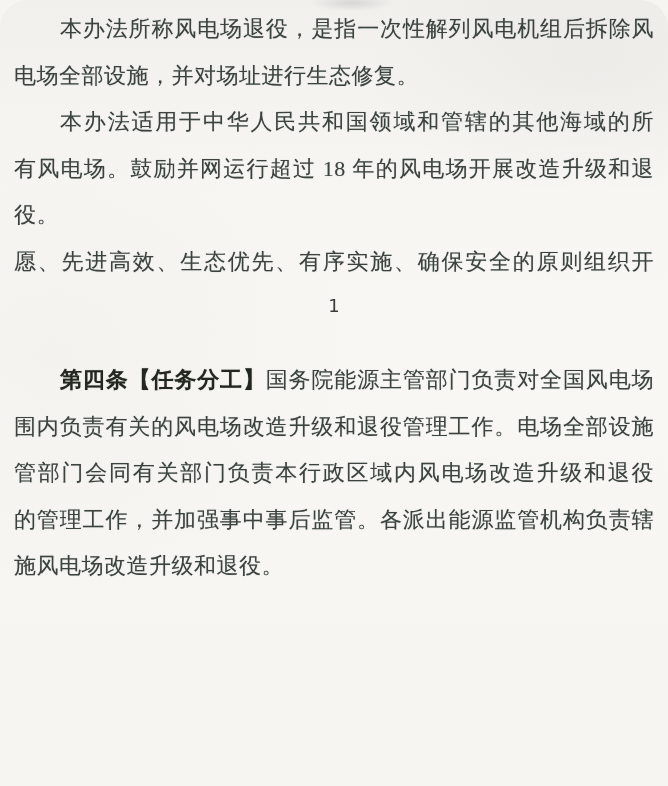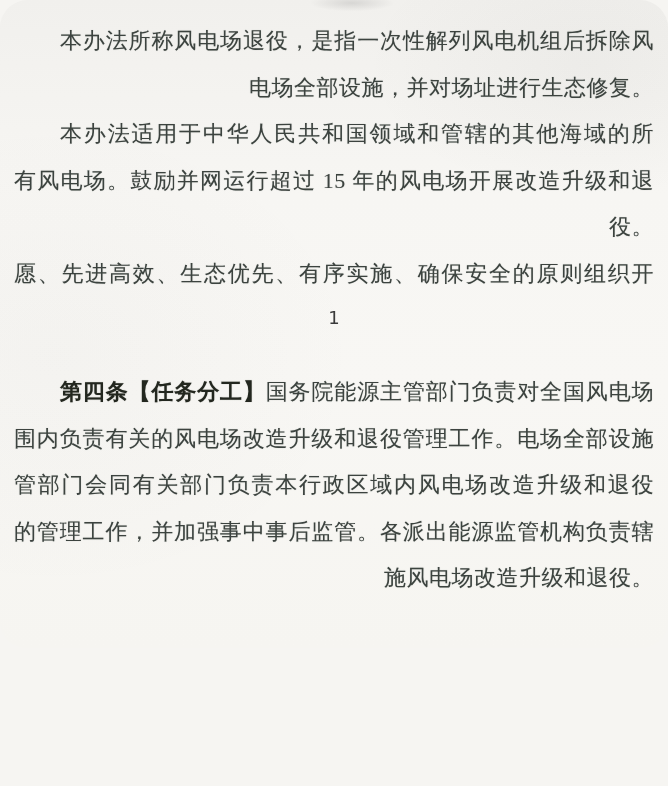--- a/index.html
+++ b/index.html
@@ -10,21 +10,21 @@
   }
   * { box-sizing: border-box; }
   html, body { margin: 0; padding: 0; }
   body {
     width: 668px; height: 786px;
     background: var(--paper);
     overflow: hidden;
   }
   .page {
     width: 668px; height: 648px;
-    padding: 18px 14px 0 14px;
+    padding: 6px 14px 0 14px;
     background-color: var(--paper);
     background-image:
       radial-gradient(60px 12px at 352px 3px, rgba(110,110,110,0.20), transparent 70%),
       radial-gradient(300px 180px at 88% 10%, rgba(60,60,60,0.035), transparent 75%),
       radial-gradient(420px 320px at 8% 55%, rgba(60,60,60,0.025), transparent 75%),
       linear-gradient(180deg, #f1f0ed 0%, #f7f6f3 30%, #f8f7f4 60%, #f6f5f1 100%);
     border-radius: 28px;
   }
   .line {
     font-family: "Liberation Serif", "DejaVu Serif", serif;
@@ -33,21 +33,21 @@
     line-height: 46.5px;
     letter-spacing: 0.5px;
     color: var(--ink);
     text-shadow: 0 0 1px rgba(70, 80, 74, 0.35);
     text-align: justify;
     text-align-last: justify;
     text-justify: inter-character;
     overflow: hidden;
   }
   .line.no-stretch {
-    text-align: right;
+    text-align: left;
     text-align-last: auto;
   }
   .line.indent { padding-left: 46px; }
   .line .lead {
     font-weight: bold;
     color: var(--heading_ink);
     text-shadow: 0 0 1px rgba(30, 34, 28, 0.4);
   }
   .page-number {
     height: 42px;
@@ -61,21 +61,21 @@
 </style>
 </head>
 <body>
 
 <div class="page">
 
   <div class="line indent">本办法所称风电场退役，是指一次性解列风电机组后拆除风</div>
   <div class="line no-stretch">电场全部设施，并对场址进行生态修复。</div>
 
   <div class="line indent">本办法适用于中华人民共和国领域和管辖的其他海域的所</div>
-  <div class="line">有风电场。鼓励并网运行超过 15 年的风电场开展改造升级和退</div>
+  <div class="line">有风电场。鼓励并网运行超过 18 年的风电场开展改造升级和退</div>
   <div class="line no-stretch">役。</div>
 
   <div class="line">愿、先进高效、生态优先、有序实施、确保安全的原则组织开展。</div>
 
   <div class="page-number">1</div>
 
   <div class="line indent page-break-gap">
     <span class="lead">第四条【任务分工】</span><span>国务院能源主管部门负责对全国风电场</span>
   </div>
   <div class="line">围内负责有关的风电场改造升级和退役管理工作。电场全部设施</div>

